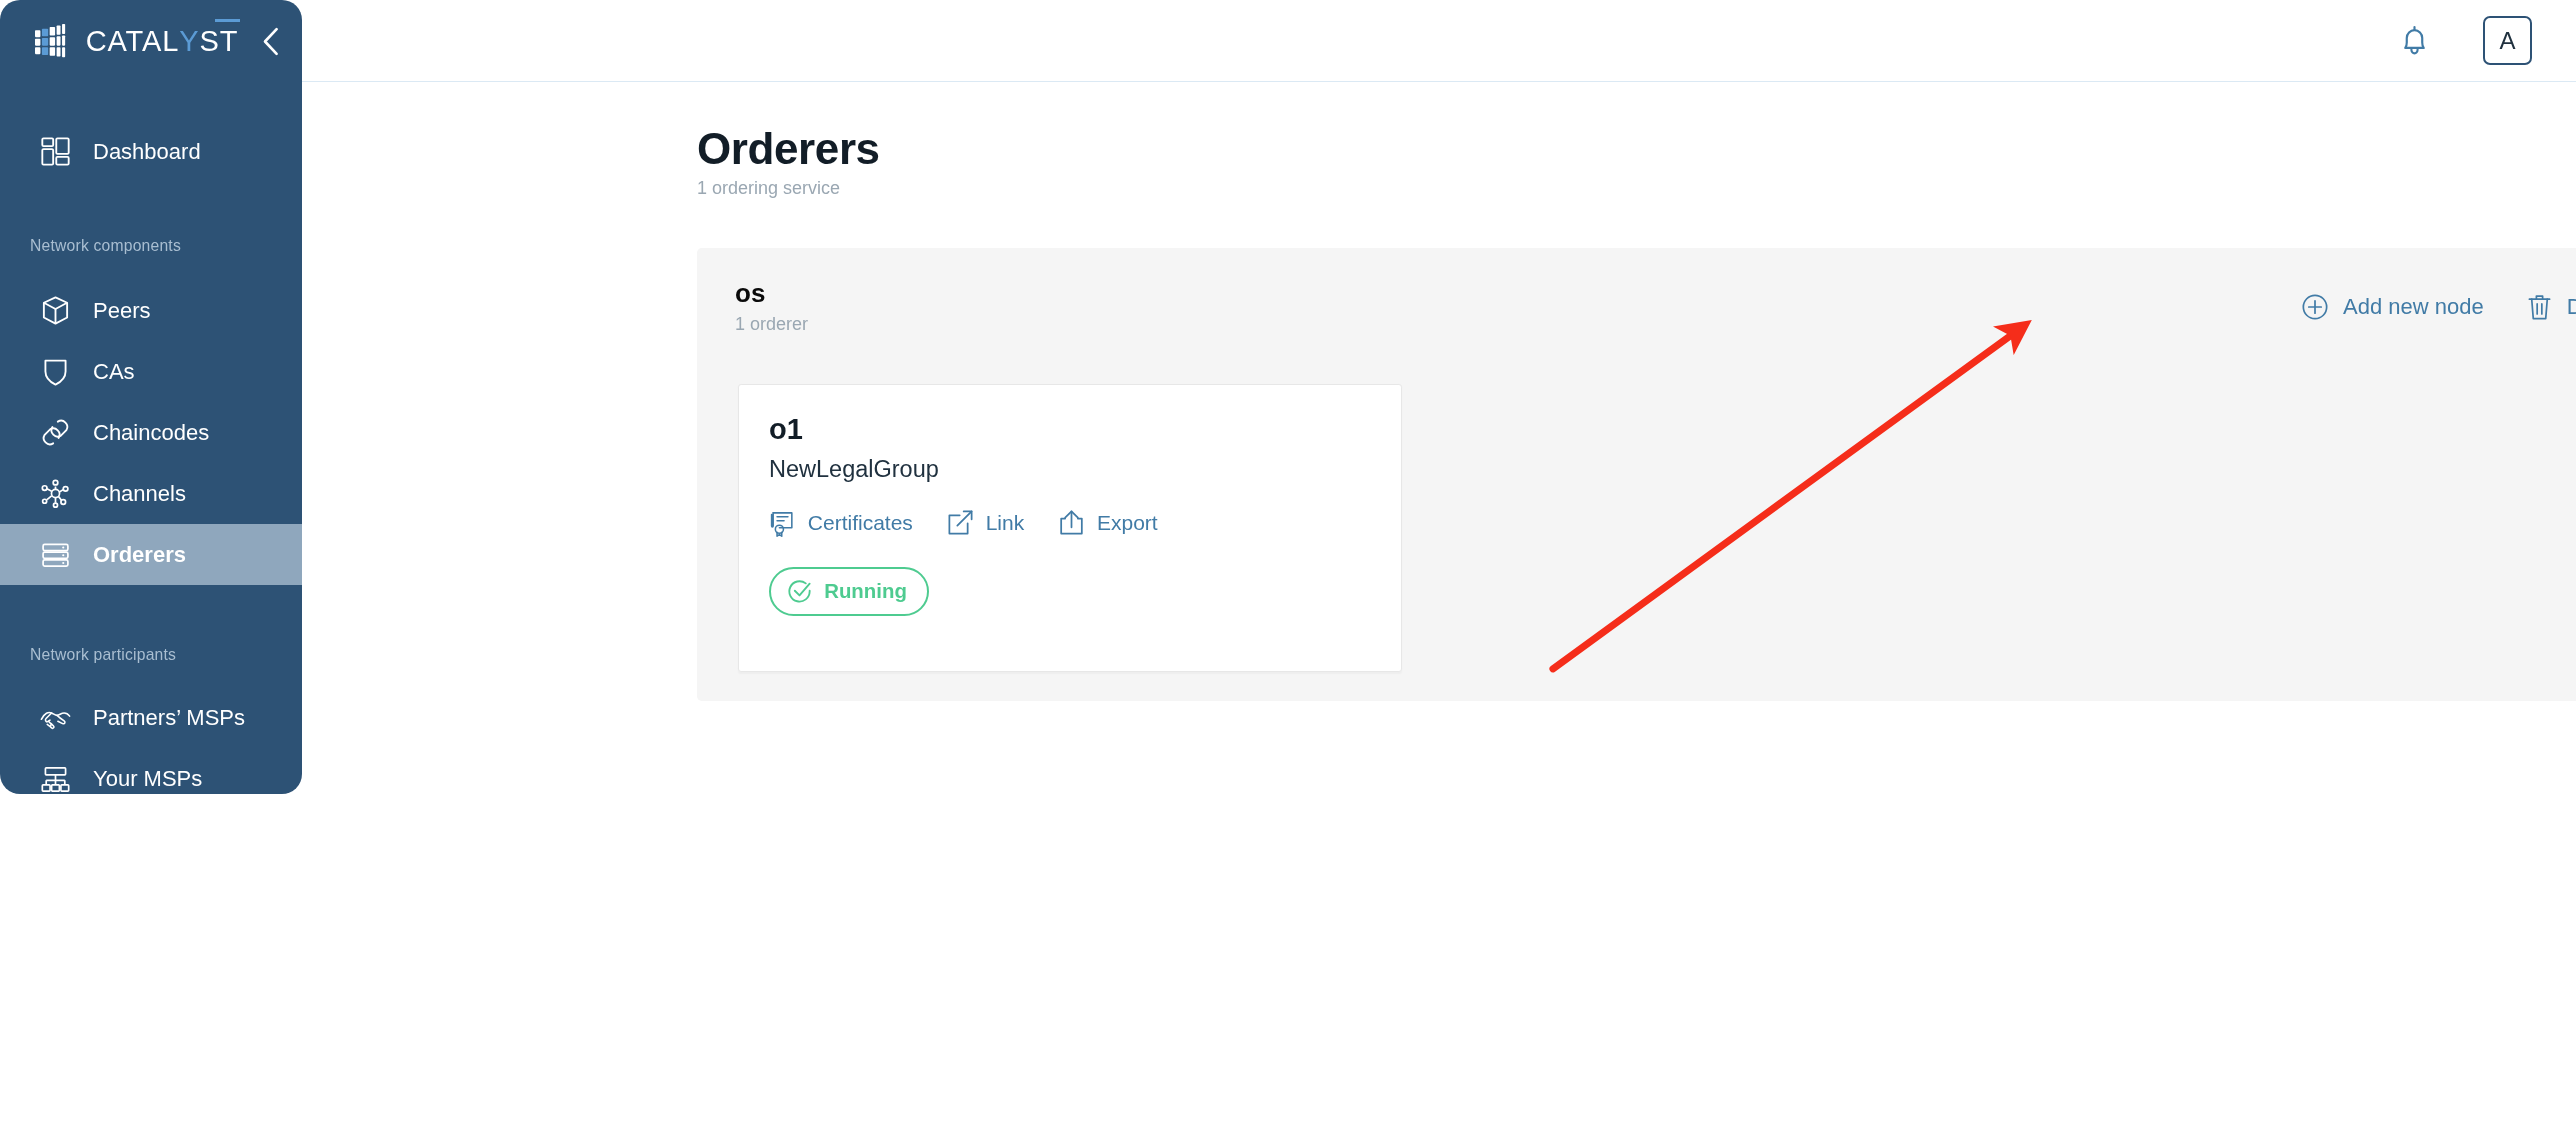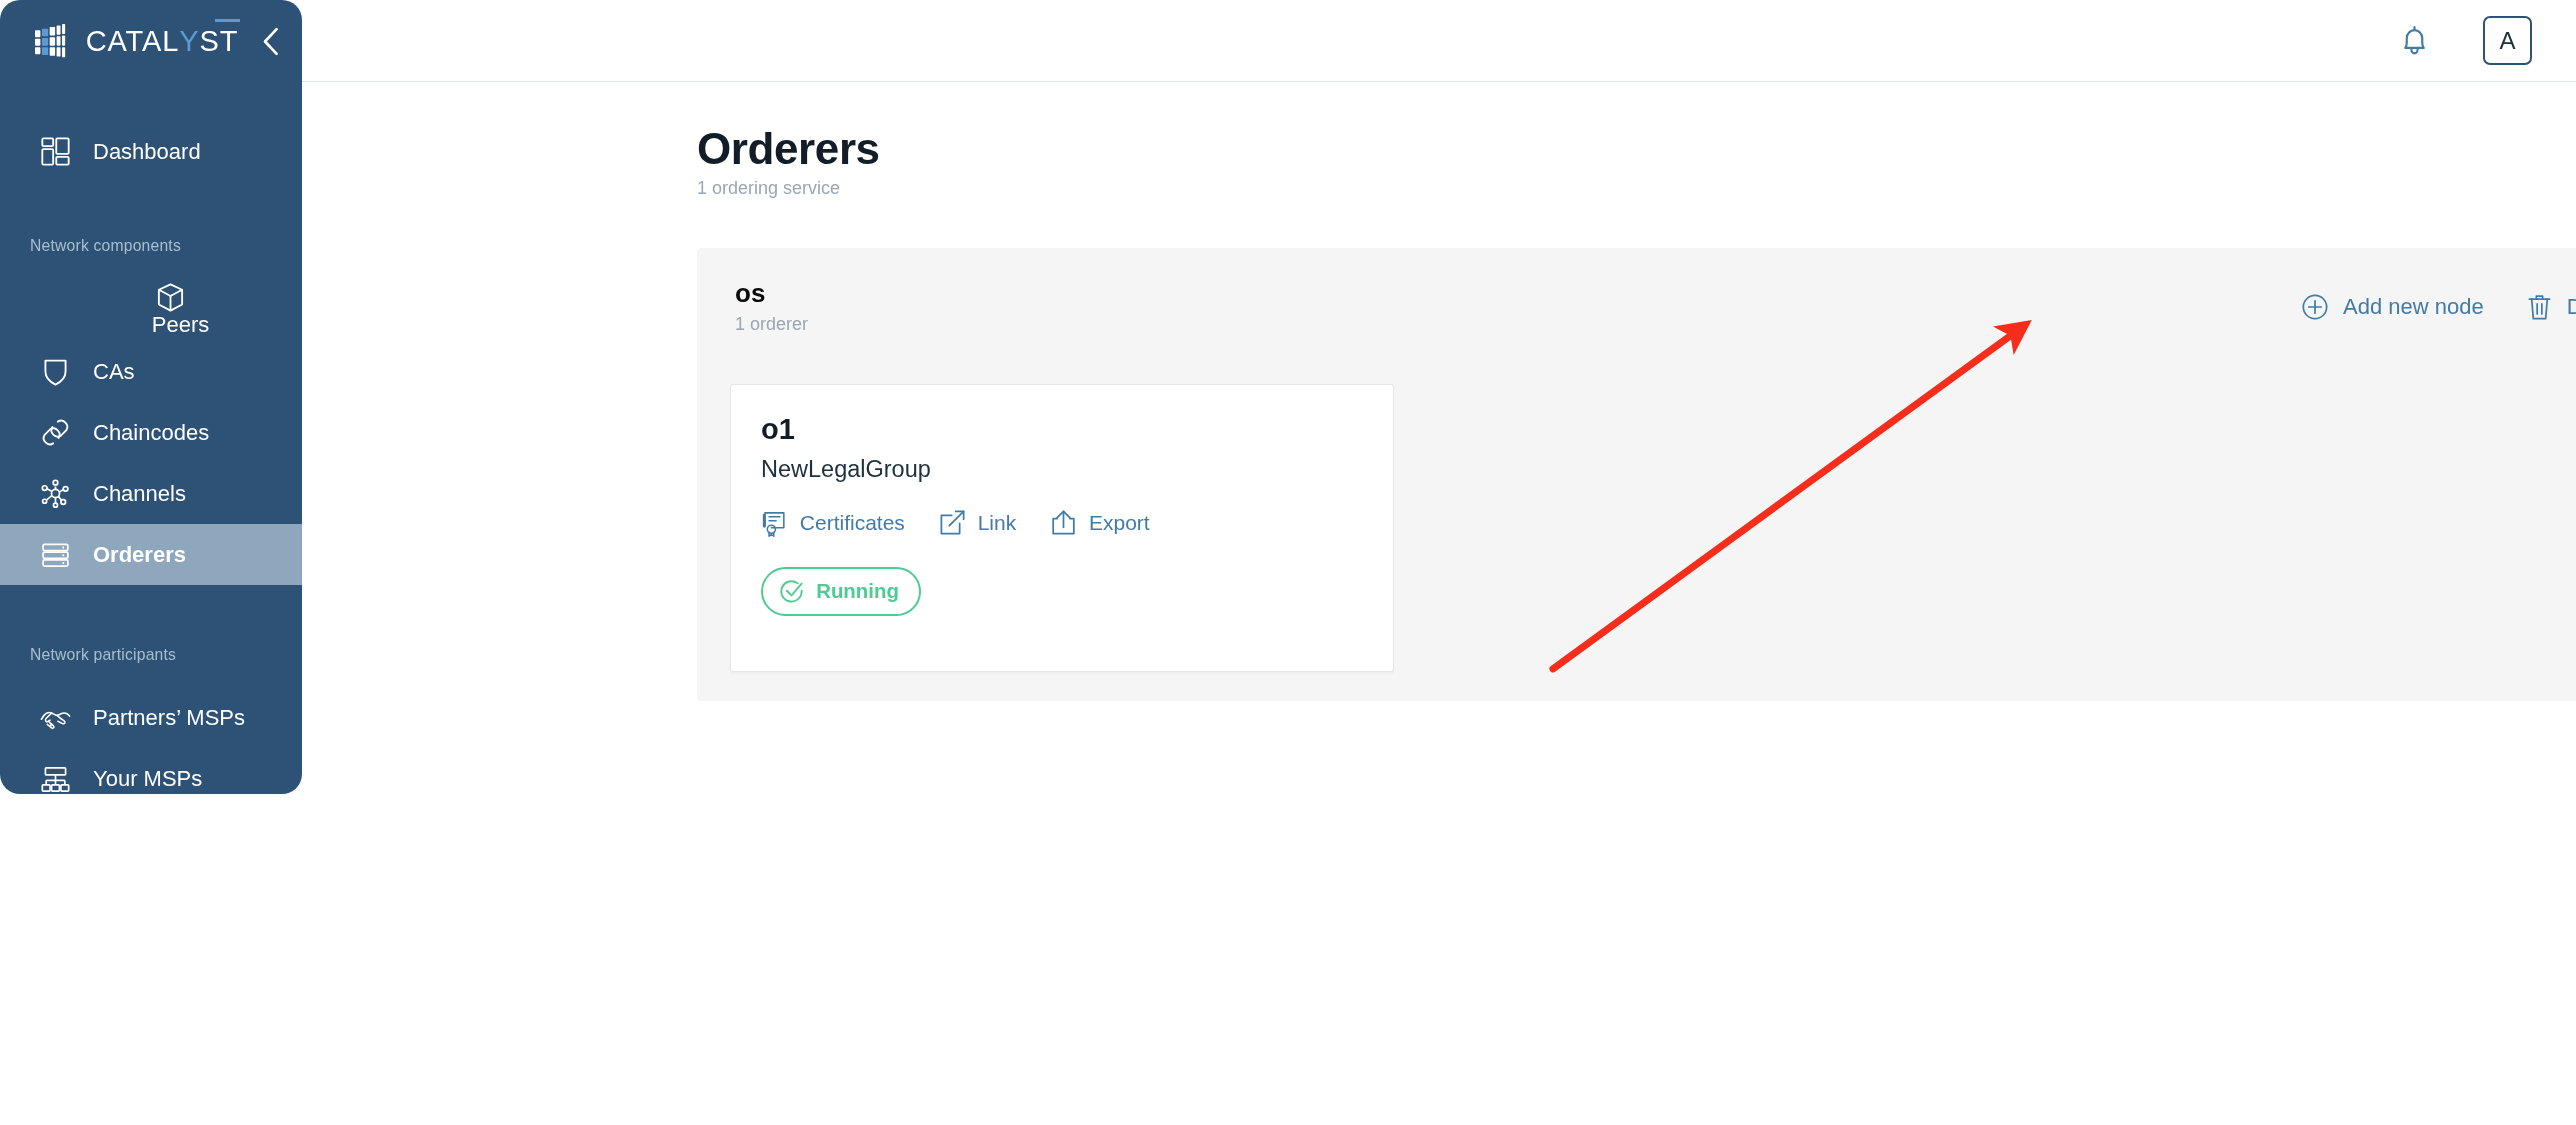--- a/index.html
+++ b/index.html
@@ -229,21 +229,21 @@
     color: #417ba6;
     font-size: 22px;
     cursor: pointer;
     white-space: nowrap;
     line-height: 1;
   }
 
   
   .node-card {
     position: absolute;
-    left: 33px;
+    left: 41px;
     top: 136px;
     width: 664px;
     height: 288px;
     background: #ffffff;
     border: 1.6px solid #e7e7e7;
     border-radius: 3.1px;
     box-shadow: 0 1.6px 1.6px rgba(0,0,0,0.03);
     padding: 30px 28px 0 30px;
   }
   .node-name {
@@ -349,21 +349,21 @@
           <rect x="3" y="17" width="14" height="20" rx="1.5"></rect>
           <rect x="21" y="3" width="16" height="20" rx="1.5"></rect>
           <rect x="21" y="27" width="16" height="10" rx="1.5"></rect>
         </svg>
       </span>
       <span class="nav-label">Dashboard</span>
     </div>
 
     <div class="nav-section-label" style="margin-top:55px;">Network components</div>
 
-    <div class="nav-item" style="margin-top:25px;flex-direction:column;">
+    <div class="nav-item" style="margin-top:25px;">
       <span class="nav-icon">
         <svg width="31" height="31" viewBox="0 0 40 40" fill="none" stroke="#ffffff" stroke-width="2.4" stroke-linejoin="round">
           <path d="M20 3 L35 10 L35 29 L20 37 L5 29 L5 10 Z"></path>
           <path d="M5 10 L20 18 L35 10"></path>
           <path d="M20 18 L20 37"></path>
         </svg>
       </span>
       <span class="nav-label">Peers</span>
     </div>
 

